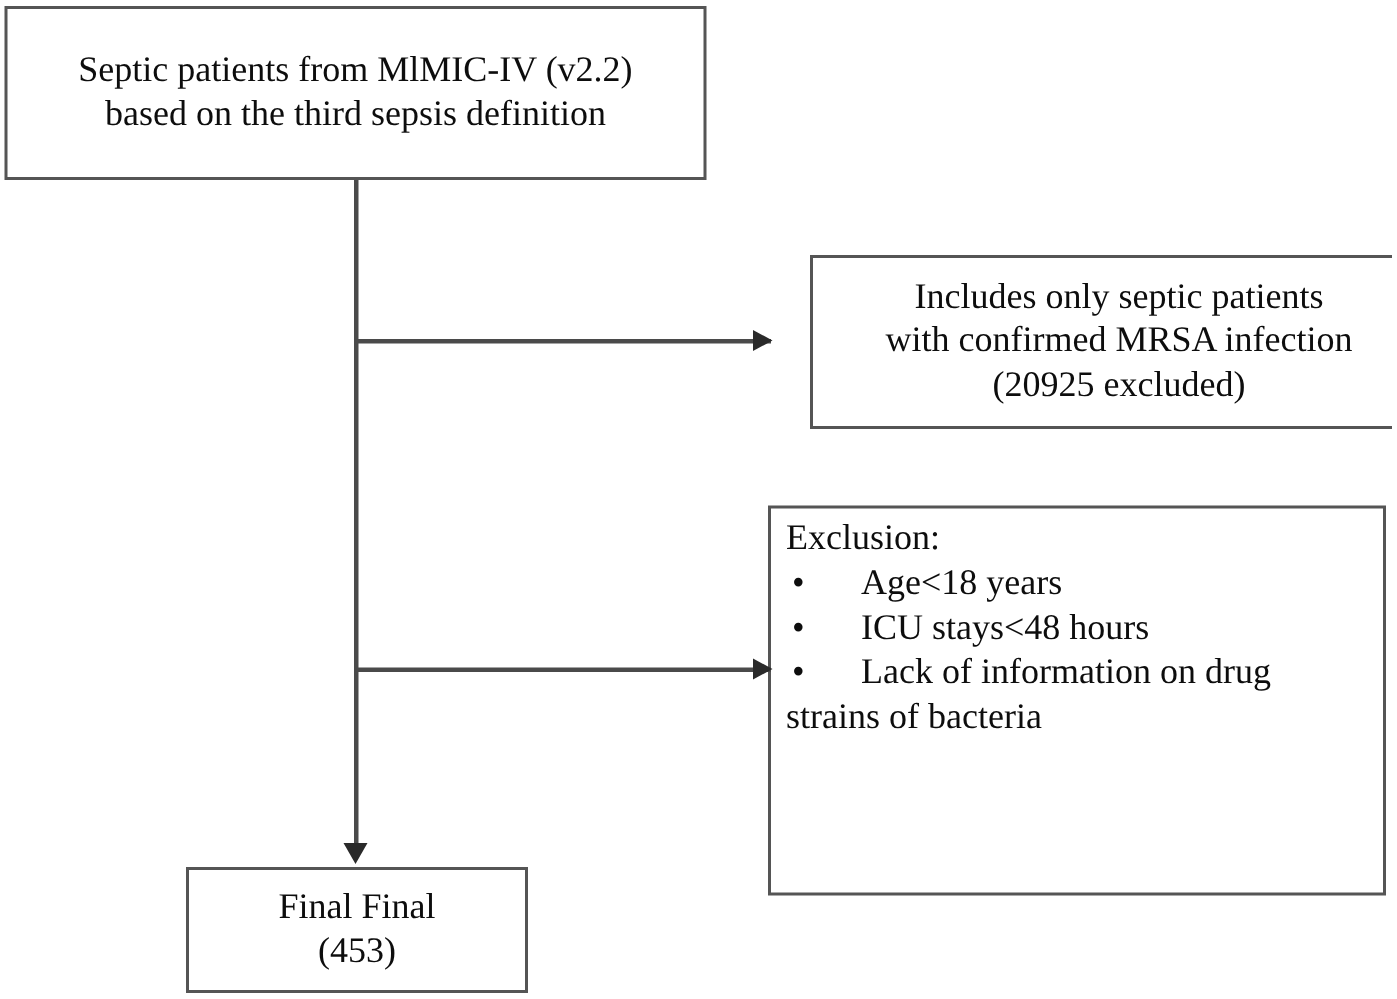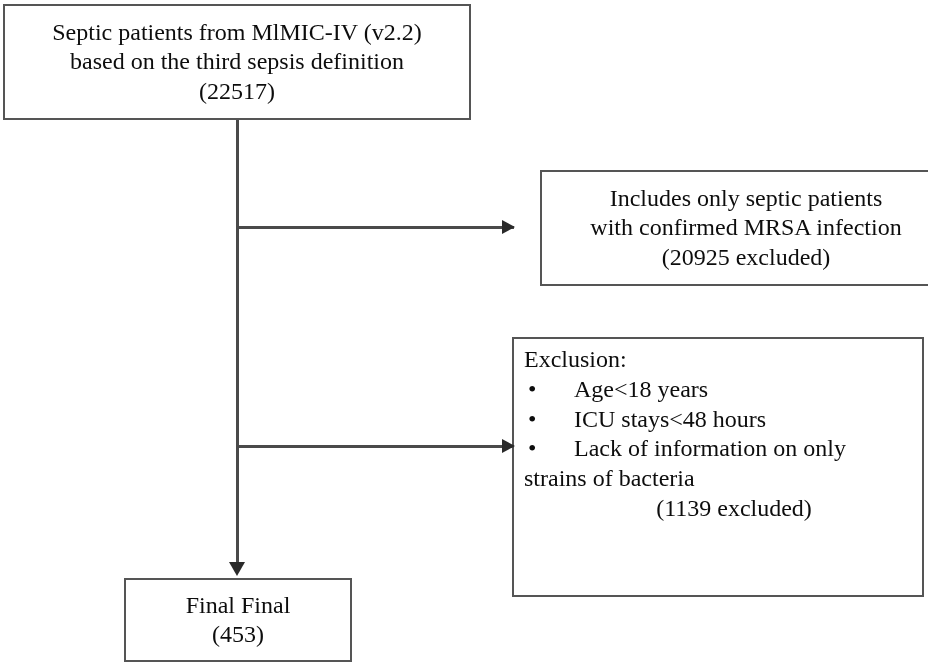--- a/index.html
+++ b/index.html
@@ -139,21 +139,20 @@
 </style>
 </head>
 <body>
 
 <div id="canvas">
 
   <div class="box" id="box-source">
     <div class="box-text">
       <div>Septic patients from MlMIC-IV (v2.2)</div>
       <div>based on the third sepsis definition</div>
-      <div>(22517)</div>
     </div>
   </div>
 
   <div class="box" id="box-mrsa">
     <div class="box-text">
       <div>Includes only septic patients</div>
       <div>with confirmed MRSA infection</div>
       <div>(20925 excluded)</div>
     </div>
   </div>
@@ -165,29 +164,28 @@
 
       <div class="bullet-row">
         <span class="bullet-dot">•</span><span class="bullet-text">Age&lt;18 years</span>
       </div>
 
       <div class="bullet-row">
         <span class="bullet-dot">•</span><span class="bullet-text">ICU stays&lt;48 hours</span>
       </div>
 
       <div class="bullet-row wrap">
-        <span class="bullet-dot">•</span><span class="bullet-text">Lack of information on only</span>
+        <span class="bullet-dot">•</span><span class="bullet-text">Lack of information on drug</span>
       </div>
       <div class="bullet-row">
         <span>strains of bacteria</span>
       </div>
 
     </div>
 
-    <div class="excl-count">(1139 excluded)</div>
   </div>
 
   <div class="box" id="box-final">
     <div class="box-text">
       <div>Final Final</div>
       <div>(453)</div>
     </div>
   </div>
 
   <div class="conn v-line" style="left:236px; top:120px; height:452px;"></div>

